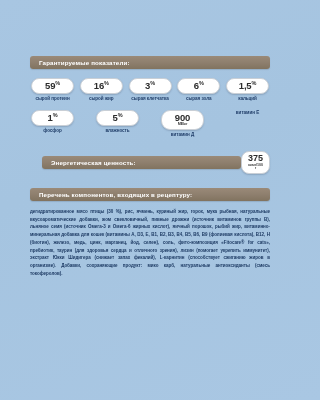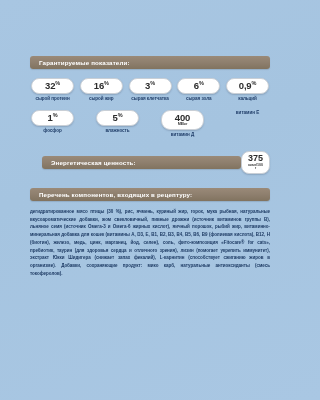--- a/index.html
+++ b/index.html
@@ -150,21 +150,21 @@
   <div class="content">
 
     <div class="bar">
       <span class="bar-title">Гарантируемые показатели:</span>
     </div>
 
     <div class="badge-row">
 
       <div class="badge-cell">
         <div class="pill">
-          <div class="pill-value"><span>32</span><span class="sup">%</span></div>
+          <div class="pill-value"><span>59</span><span class="sup">%</span></div>
         </div>
         <span class="badge-label">сырой протеин</span>
       </div>
 
       <div class="badge-cell">
         <div class="pill">
           <div class="pill-value"><span>16</span><span class="sup">%</span></div>
         </div>
         <span class="badge-label">сырой жир</span>
       </div>
@@ -178,21 +178,21 @@
 
       <div class="badge-cell">
         <div class="pill">
           <div class="pill-value"><span>6</span><span class="sup">%</span></div>
         </div>
         <span class="badge-label">сырая зола</span>
       </div>
 
       <div class="badge-cell">
         <div class="pill">
-          <div class="pill-value"><span>0,9</span><span class="sup">%</span></div>
+          <div class="pill-value"><span>1,5</span><span class="sup">%</span></div>
         </div>
         <span class="badge-label">кальций</span>
       </div>
 
     </div>
 
     <div class="badge-row">
 
       <div class="badge-cell">
         <div class="pill">
@@ -204,21 +204,21 @@
       <div class="badge-cell">
         <div class="pill">
           <div class="pill-value"><span>5</span><span class="sup">%</span></div>
         </div>
         <span class="badge-label">влажность</span>
       </div>
 
 
       <div class="badge-cell">
         <div class="pill">
-          <div class="pill-value">400</div>
+          <div class="pill-value">900</div>
           <div class="pill-unit">МЕ/кг</div>
         </div>
         <span class="badge-label">витамин Д</span>
       </div>
 
       <div class="badge-cell">
         <span class="badge-label">витамин Е</span>
       </div>
 
     </div>

